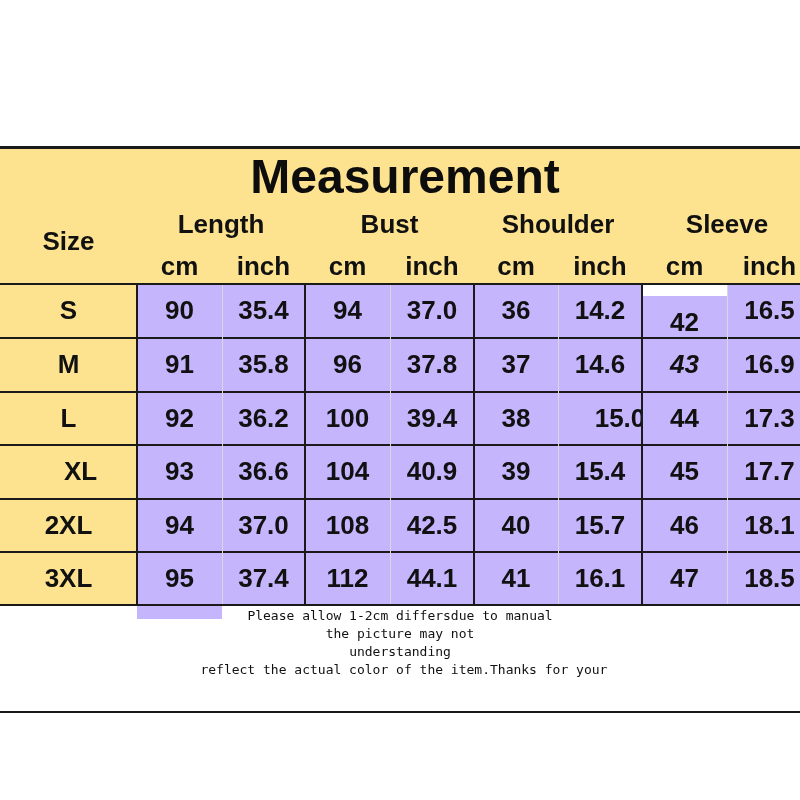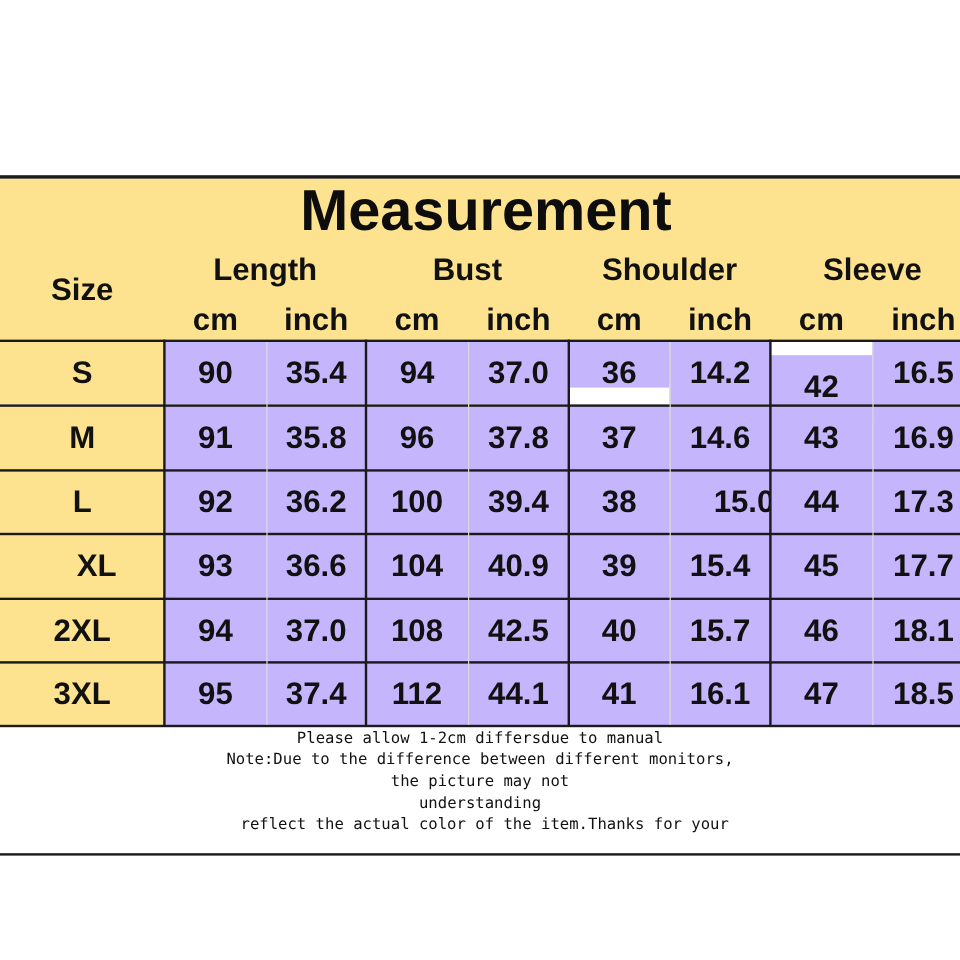--- a/index.html
+++ b/index.html
@@ -49,32 +49,32 @@
   <div class="unit" style="left:558px;width:84px;">inch</div>
   <div class="unit" style="left:642px;width:85px;">cm</div>
   <div class="unit" style="left:727px;width:85px;">inch</div>
 
   <div id="rows">
       <div class="sizecell" style="top: 284px; height: 53px; line-height: 53px;">S</div>
       <div class="cell" style="left: 137px; width: 85px; top: 284px; height: 53px; line-height: 53px;">90</div>
       <div class="cell" style="left: 222px; width: 83px; top: 284px; height: 53px; line-height: 53px;">35.4</div>
       <div class="cell" style="left: 305px; width: 85px; top: 284px; height: 53px; line-height: 53px;">94</div>
       <div class="cell" style="left: 390px; width: 84px; top: 284px; height: 53px; line-height: 53px;">37.0</div>
-      <div class="cell" style="left: 474px; width: 84px; top: 284px; height: 39px; line-height: 53px;">36</div>
+      <div class="cell" style="left: 474px; width: 84px; top: 284px; height: 53px; line-height: 53px;">36</div>
       <div class="cell" style="left: 558px; width: 84px; top: 284px; height: 53px; line-height: 53px;">14.2</div>
       <div class="cell" style="left: 642px; width: 85px; top: 296px; height: 53px; line-height: 53px;">42</div>
       <div class="cell" style="left: 727px; width: 85px; top: 284px; height: 53px; line-height: 53px;">16.5</div>
       <div class="sizecell" style="top: 338px; height: 53px; line-height: 53px;">M</div>
       <div class="cell" style="left: 137px; width: 85px; top: 338px; height: 53px; line-height: 53px;">91</div>
       <div class="cell" style="left: 222px; width: 83px; top: 338px; height: 53px; line-height: 53px;">35.8</div>
       <div class="cell" style="left: 305px; width: 85px; top: 338px; height: 53px; line-height: 53px;">96</div>
       <div class="cell" style="left: 390px; width: 84px; top: 338px; height: 53px; line-height: 53px;">37.8</div>
       <div class="cell" style="left: 474px; width: 84px; top: 338px; height: 53px; line-height: 53px;">37</div>
       <div class="cell" style="left: 558px; width: 84px; top: 338px; height: 53px; line-height: 53px;">14.6</div>
-      <div class="cell" style="left: 642px; width: 85px; top: 338px; height: 53px; line-height: 53px;">43</div>
+      <div class="cell" style="left: 642px; width: 85px; top: 338px; height: 53px; line-height: 53px; font-style: italic;">43</div>
       <div class="cell" style="left: 727px; width: 85px; top: 338px; height: 53px; line-height: 53px;">16.9</div>
       <div class="sizecell" style="top: 392px; height: 53px; line-height: 53px;">L</div>
       <div class="cell" style="left: 137px; width: 85px; top: 392px; height: 53px; line-height: 53px;">92</div>
       <div class="cell" style="left: 222px; width: 83px; top: 392px; height: 53px; line-height: 53px;">36.2</div>
       <div class="cell" style="left: 305px; width: 85px; top: 392px; height: 53px; line-height: 53px;">100</div>
       <div class="cell" style="left: 390px; width: 84px; top: 392px; height: 53px; line-height: 53px;">39.4</div>
       <div class="cell" style="left: 474px; width: 84px; top: 392px; height: 53px; line-height: 53px;">38</div>
       <div class="cell" style="left: 558px; width: 84px; top: 392px; height: 53px; line-height: 53px; padding-left: 20px;">15.0</div>
       <div class="cell" style="left: 642px; width: 85px; top: 392px; height: 53px; line-height: 53px;">44</div>
       <div class="cell" style="left: 727px; width: 85px; top: 392px; height: 53px; line-height: 53px;">17.3</div>
@@ -90,21 +90,21 @@
       <div class="sizecell" style="top: 499px; height: 53px; line-height: 53px;">2XL</div>
       <div class="cell" style="left: 137px; width: 85px; top: 499px; height: 53px; line-height: 53px;">94</div>
       <div class="cell" style="left: 222px; width: 83px; top: 499px; height: 53px; line-height: 53px;">37.0</div>
       <div class="cell" style="left: 305px; width: 85px; top: 499px; height: 53px; line-height: 53px;">108</div>
       <div class="cell" style="left: 390px; width: 84px; top: 499px; height: 53px; line-height: 53px;">42.5</div>
       <div class="cell" style="left: 474px; width: 84px; top: 499px; height: 53px; line-height: 53px;">40</div>
       <div class="cell" style="left: 558px; width: 84px; top: 499px; height: 53px; line-height: 53px;">15.7</div>
       <div class="cell" style="left: 642px; width: 85px; top: 499px; height: 53px; line-height: 53px;">46</div>
       <div class="cell" style="left: 727px; width: 85px; top: 499px; height: 53px; line-height: 53px;">18.1</div>
       <div class="sizecell" style="top: 552px; height: 53px; line-height: 53px;">3XL</div>
-      <div class="cell" style="left: 137px; width: 85px; top: 552px; height: 53px; line-height: 53px;">95</div>
+      <div class="cell" style="left: 137px; width: 85px; top: 552px; height: 67px; line-height: 53px;">95</div>
       <div class="cell" style="left: 222px; width: 83px; top: 552px; height: 53px; line-height: 53px;">37.4</div>
       <div class="cell" style="left: 305px; width: 85px; top: 552px; height: 53px; line-height: 53px;">112</div>
       <div class="cell" style="left: 390px; width: 84px; top: 552px; height: 53px; line-height: 53px;">44.1</div>
       <div class="cell" style="left: 474px; width: 84px; top: 552px; height: 53px; line-height: 53px;">41</div>
       <div class="cell" style="left: 558px; width: 84px; top: 552px; height: 53px; line-height: 53px;">16.1</div>
       <div class="cell" style="left: 642px; width: 85px; top: 552px; height: 53px; line-height: 53px;">47</div>
       <div class="cell" style="left: 727px; width: 85px; top: 552px; height: 53px; line-height: 53px;">18.5</div>
       <div class="hline" style="top: 283px;"></div>
       <div class="hline" style="top: 337px;"></div>
       <div class="hline" style="top: 391px;"></div>
@@ -117,19 +117,18 @@
       <div class="vthick" style="left: 473px; top: 283px; height: 322px;"></div>
       <div class="vthick" style="left: 641px; top: 283px; height: 322px;"></div>
       <div class="vthin" style="left: 222px; top: 285px; height: 319px;"></div>
       <div class="vthin" style="left: 390px; top: 285px; height: 319px;"></div>
       <div class="vthin" style="left: 558px; top: 285px; height: 319px;"></div>
       <div class="vthin" style="left: 727px; top: 285px; height: 319px;"></div>
     </div>
 
   <div class="note">
     <div>Please allow 1-2cm differsdue to manual</div>
-    <div>Note:Due to the difference between different monitors,</div>
     <div>the picture may not</div>
     <div>understanding</div>
     <div> reflect the actual color of the item.Thanks for your</div>
   </div>
   <div class="bottomline"></div>
 </div>
 
 </body></html>

